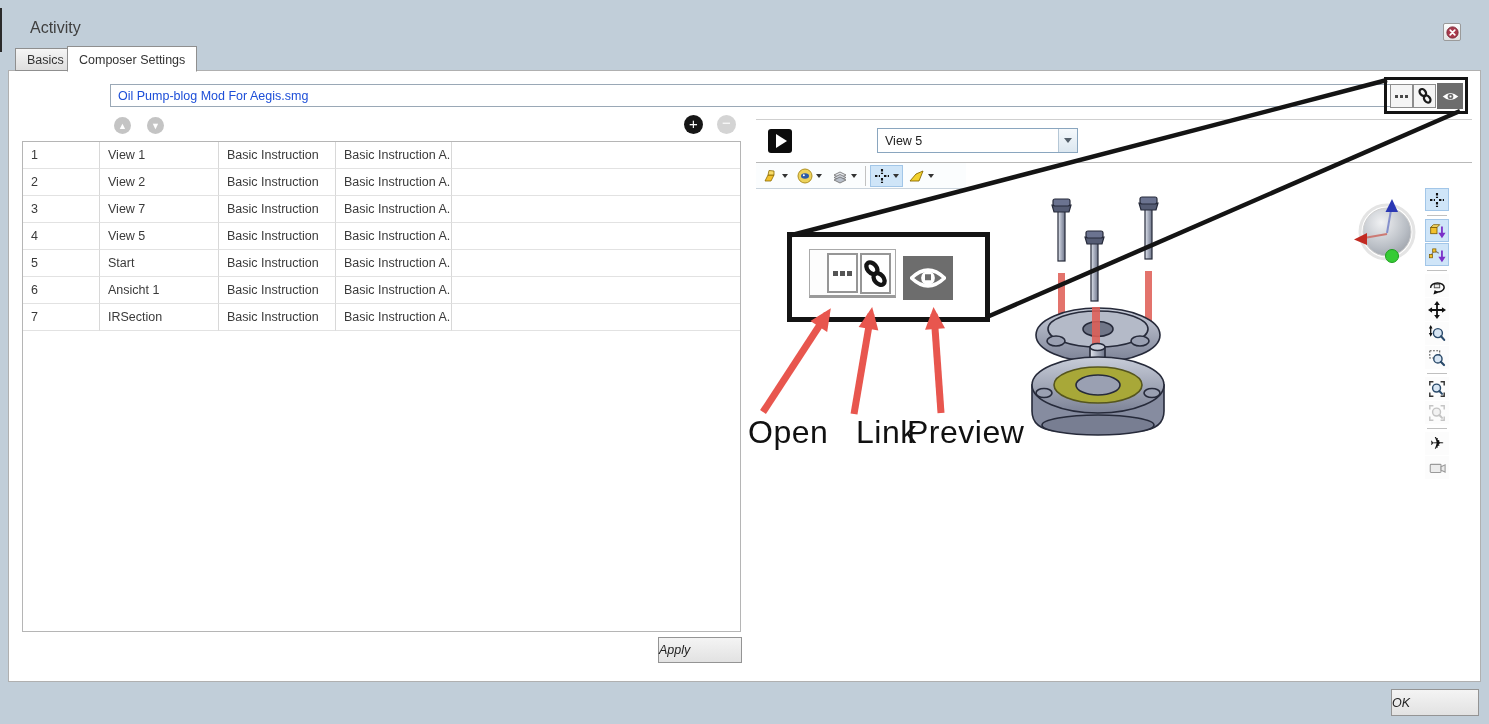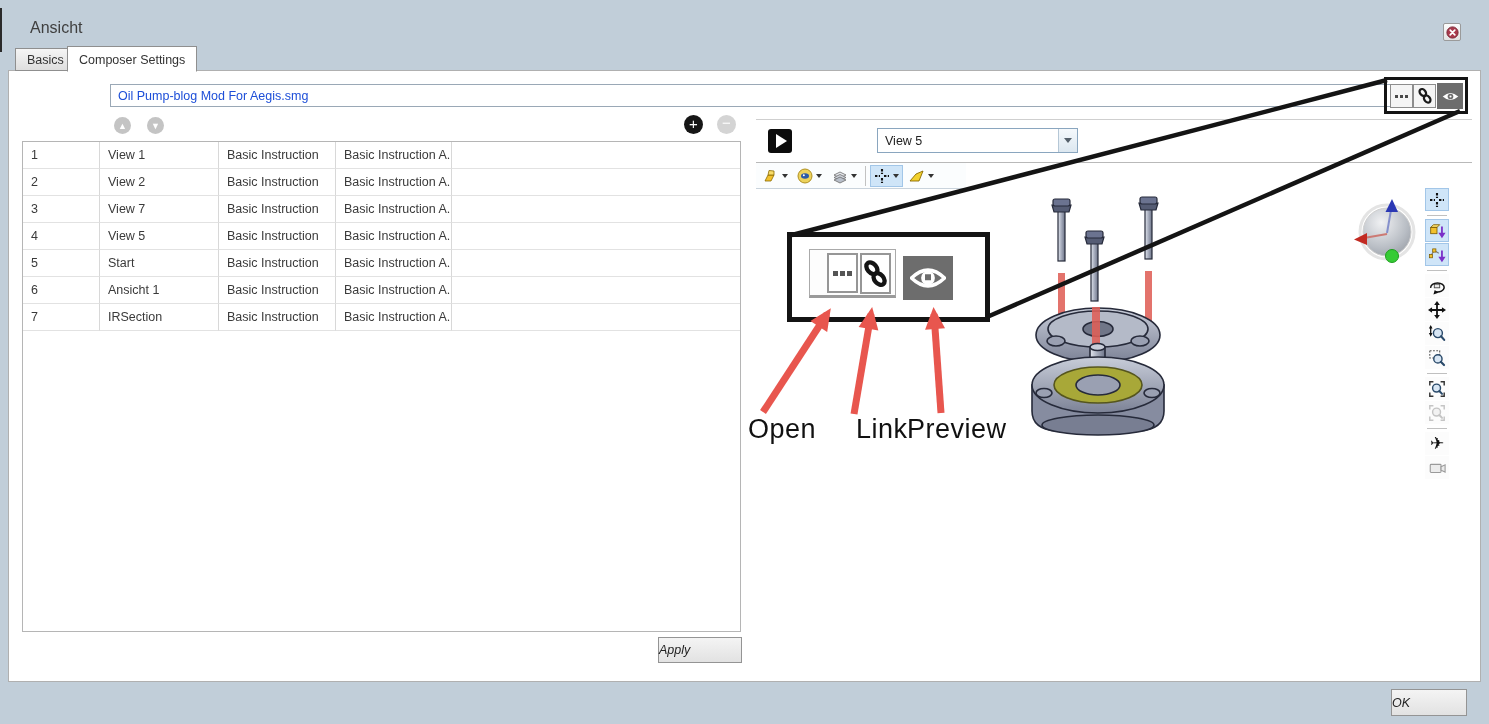--- a/index.html
+++ b/index.html
@@ -85,46 +85,46 @@
   .zoom-frame { position:absolute; left:809px; top:249px; width:87px; height:49px; background:#fdfdfd;
     border:1px solid #aaa; border-bottom:3px solid #9a9a9a; z-index:5; }
   .zoom-open { position:absolute; left:827px; top:253px; width:31px; height:40px; background:#fff;
     border:2px solid #969696; display:flex; align-items:center; justify-content:center; z-index:6; cursor:pointer;}
   .zoom-open .dots i { width:5px; height:5px; background:#555; }
   .zoom-link { position:absolute; left:860px; top:253px; width:31px; height:41px; background:#fff;
     border:2px solid #969696; display:flex; align-items:center; justify-content:center; z-index:6; cursor:pointer;}
   .zoom-eye { position:absolute; left:903px; top:256px; width:50px; height:44px; background:#6d6d6d;
     display:flex; align-items:center; justify-content:center; z-index:6; cursor:pointer;}
 
-  .big-label { position:absolute; font-size:27px; color:#111; z-index:6; letter-spacing:0.5px; }
+  .big-label { position:absolute; font-size:32px; color:#111; z-index:6; letter-spacing:0.5px; }
 
   
   .vbar { position:absolute; left:1424px; top:188px; width:26px; display:flex; flex-direction:column;
     align-items:center; z-index:2; }
   .v-btn { width:24px; height:23px; display:flex; align-items:center; justify-content:center;
     border:1px solid transparent; margin-bottom:1px; cursor:pointer; background:#fcfcfc; }
   .v-btn.hl { background:#cfe5f8; border:1px solid #a2c6e8; }
   .v-sep { width:20px; height:1px; background:#c0c0c0; margin:3px 0; }
 
   .viewport { position:absolute; left:756px; top:189px; width:716px; height:471px; z-index:1; }
 
   .overlay { position:absolute; left:0; top:0; width:1489px; height:724px; z-index:8; pointer-events:none; }
 
-  .ok-btn { left:1391px; top:689px; width:76px; height:27px; z-index:2; }
+  .ok-btn { left:1391px; top:689px; width:88px; height:27px; z-index:2; }
   .apply-btn { left:658px; top:637px; width:84px; height:26px; }
 
   svg { display:block; }
 </style>
 </head>
 <body>
 
 <div id="app">
 
   <div class="edge-notch"></div>
-  <div class="win-title">Ansicht</div>
+  <div class="win-title">Activity</div>
 
   <div class="close-btn">
     <span>
       <svg width="13" height="13" viewBox="0 0 13 13">
         <circle cx="6.5" cy="6.5" r="5.6" fill="#a93a4c" stroke="#7d2736" stroke-width="1"></circle>
         <path d="M4.2 4.2 L8.8 8.8 M8.8 4.2 L4.2 8.8" stroke="#fff" stroke-width="1.7" stroke-linecap="round"></path>
       </svg>
     </span>
   </div>
 

